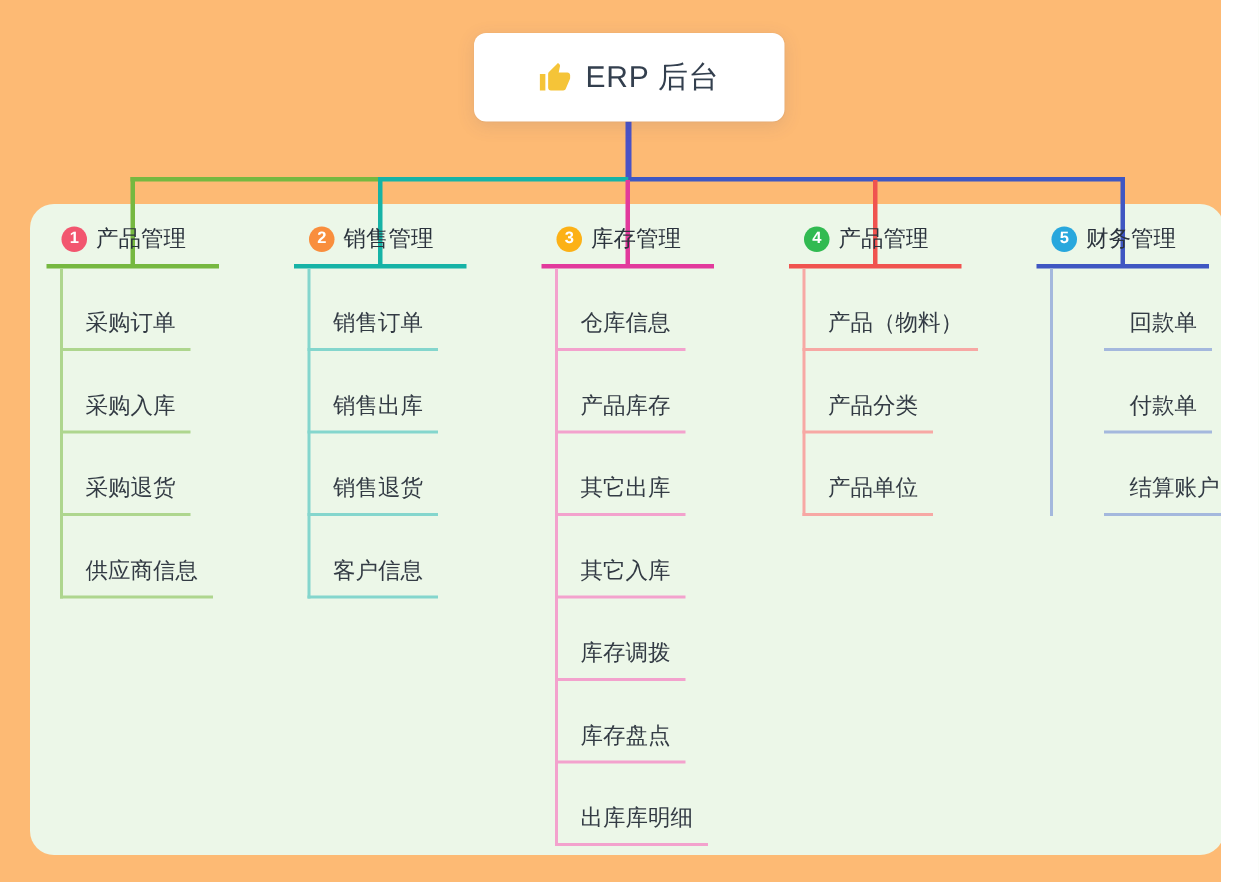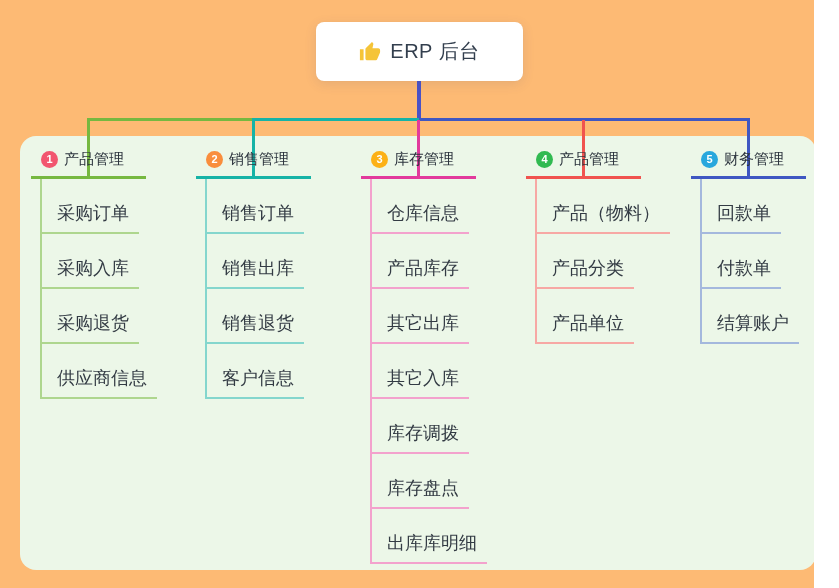--- a/index.html
+++ b/index.html
@@ -41,21 +41,21 @@
   .badge{
     width:17px;height:17px;border-radius:50%;color:#fff;font-size:11px;font-weight:bold;
     display:flex;align-items:center;justify-content:center;flex:0 0 auto;line-height:1;
   }
   .branch-title .t{font-size:15px;color:#2b333d;font-weight:500;white-space:nowrap;}
   .t-underline{position:absolute;top:176px;width:115px;height:3px;z-index:2;}
   .items{position:absolute;top:179px;border-left:2px solid;z-index:2;}
   .item{height:55px;display:flex;align-items:flex-end;}
   .item .leaf{
     border-bottom:2px solid;padding:0 10px 7px 17px;margin-left:-2px;
-    font-size:18px;color:#333b44;white-space:nowrap;cursor:default;
+    font-size:15px;color:#333b44;white-space:nowrap;cursor:default;
   }
   
   .bx1{left:31px;}  .tx1{left:41px;}  .ix1{left:40px;}
   .bx2{left:196px;} .tx2{left:206px;} .ix2{left:205px;}
   .bx3{left:361px;} .tx3{left:371px;} .ix3{left:370px;}
   .bx4{left:526px;} .tx4{left:536px;} .ix4{left:535px;}
   .bx5{left:691px;} .tx5{left:701px;} .ix5{left:700px;}
 </style>
 </head>
 <body>
@@ -167,21 +167,21 @@
     <div class="item">
         <span class="leaf" style="border-bottom-color: rgb(247, 168, 164);">产品单位</span>
       </div>
   </div>
 
   <div class="branch-title tx5">
     <span class="badge" style="background-color: rgb(40, 167, 221);">5</span>
     <span class="t">财务管理</span>
   </div>
   <div class="t-underline bx5" style="background-color: rgb(63, 87, 194);"></div>
-  <div class="items ix5" style="border-left-color: rgb(164, 184, 221);">
+  <div class="items ix5" style="border-left-color: rgb(164, 184, 221); padding-left: 36px;">
     <div class="item">
         <span class="leaf" style="border-bottom-color: rgb(164, 184, 221);">回款单</span>
       </div>
     <div class="item">
         <span class="leaf" style="border-bottom-color: rgb(164, 184, 221);">付款单</span>
       </div>
     <div class="item">
         <span class="leaf" style="border-bottom-color: rgb(164, 184, 221);">结算账户</span>
       </div>
   </div>

